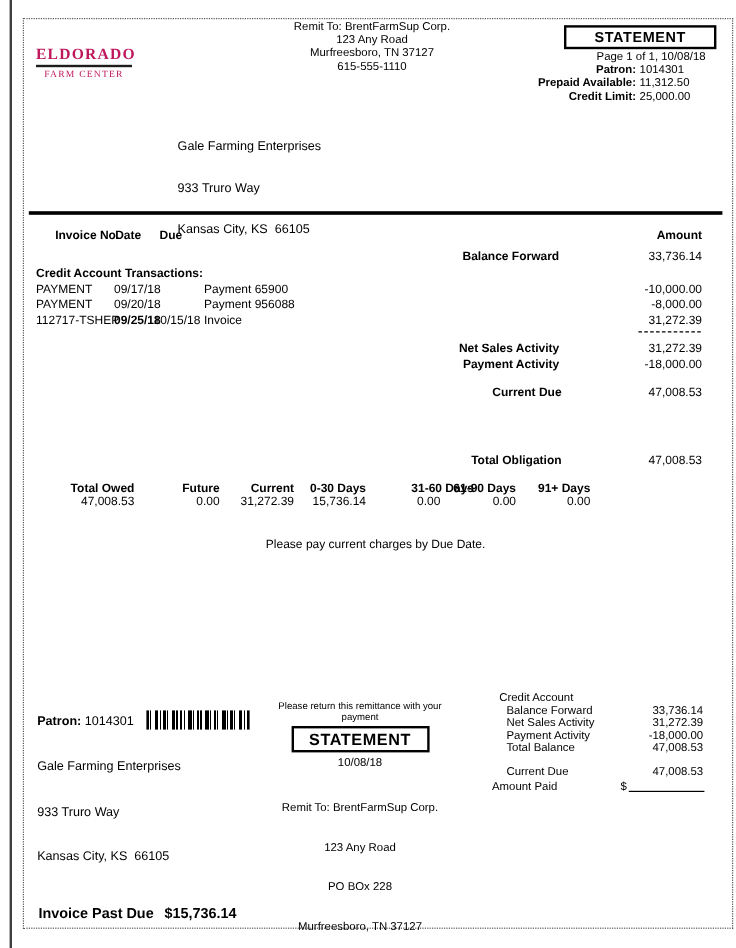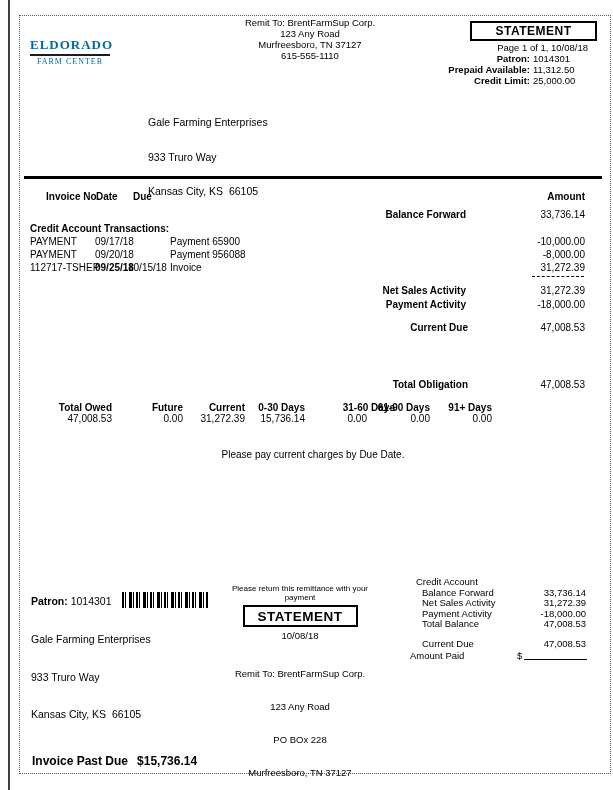--- a/index.html
+++ b/index.html
@@ -15,21 +15,21 @@
   .lbl { position:absolute; width:180px; text-align:right; font-weight:bold; font-size:10px; white-space:pre; }
   .amt { position:absolute; left:485px; width:100px; text-align:right; font-size:10px; white-space:pre; }
   .age { position:absolute; width:78px; text-align:right; font-size:10px; white-space:pre; }
   
   .edge-line { position:absolute; left:8px; top:0; width:2px; height:790px; background:#3f3f3f; }
   .dotted-border { position:absolute; left:19px; top:15px; width:590px; height:757px; border:1px dotted #555; }
   .divider { position:absolute; left:24px; top:176px; width:578px; height:3px; background:#000; }
   .subtotal-rule { position:absolute; left:532px; top:276px; width:52px; border-top:1px dashed #000; }
   
   .logo { position:absolute; left:30px; top:37px; width:80px; text-align:center;
-          font-family:"Liberation Serif", serif; color:#0369a1; }
+          font-family:"Liberation Serif", serif; color:#be185d; }
   .logo-name { font-size:13px; font-weight:bold; letter-spacing:1px; border-bottom:2px solid #1c1c1c; padding-bottom:1px; }
   .logo-sub  { font-size:8px; letter-spacing:1px; margin-top:1px; }
   
   .remit-top { position:absolute; left:230px; top:17px; width:160px; text-align:center;
                font-size:9.5px; line-height:11px; }
   .stmt-box-top { position:absolute; left:470px; top:21px; width:123px; height:16px;
                   border:2px solid #000; display:flex; align-items:center; justify-content:center;
                   font-weight:bold; font-size:12px; letter-spacing:0.5px; }
   .info-row { position:absolute; left:350px; width:238px; display:flex; font-size:9.5px; line-height:11px; }
   .info-row .il { width:180px; text-align:right; font-weight:bold; white-space:pre; }

